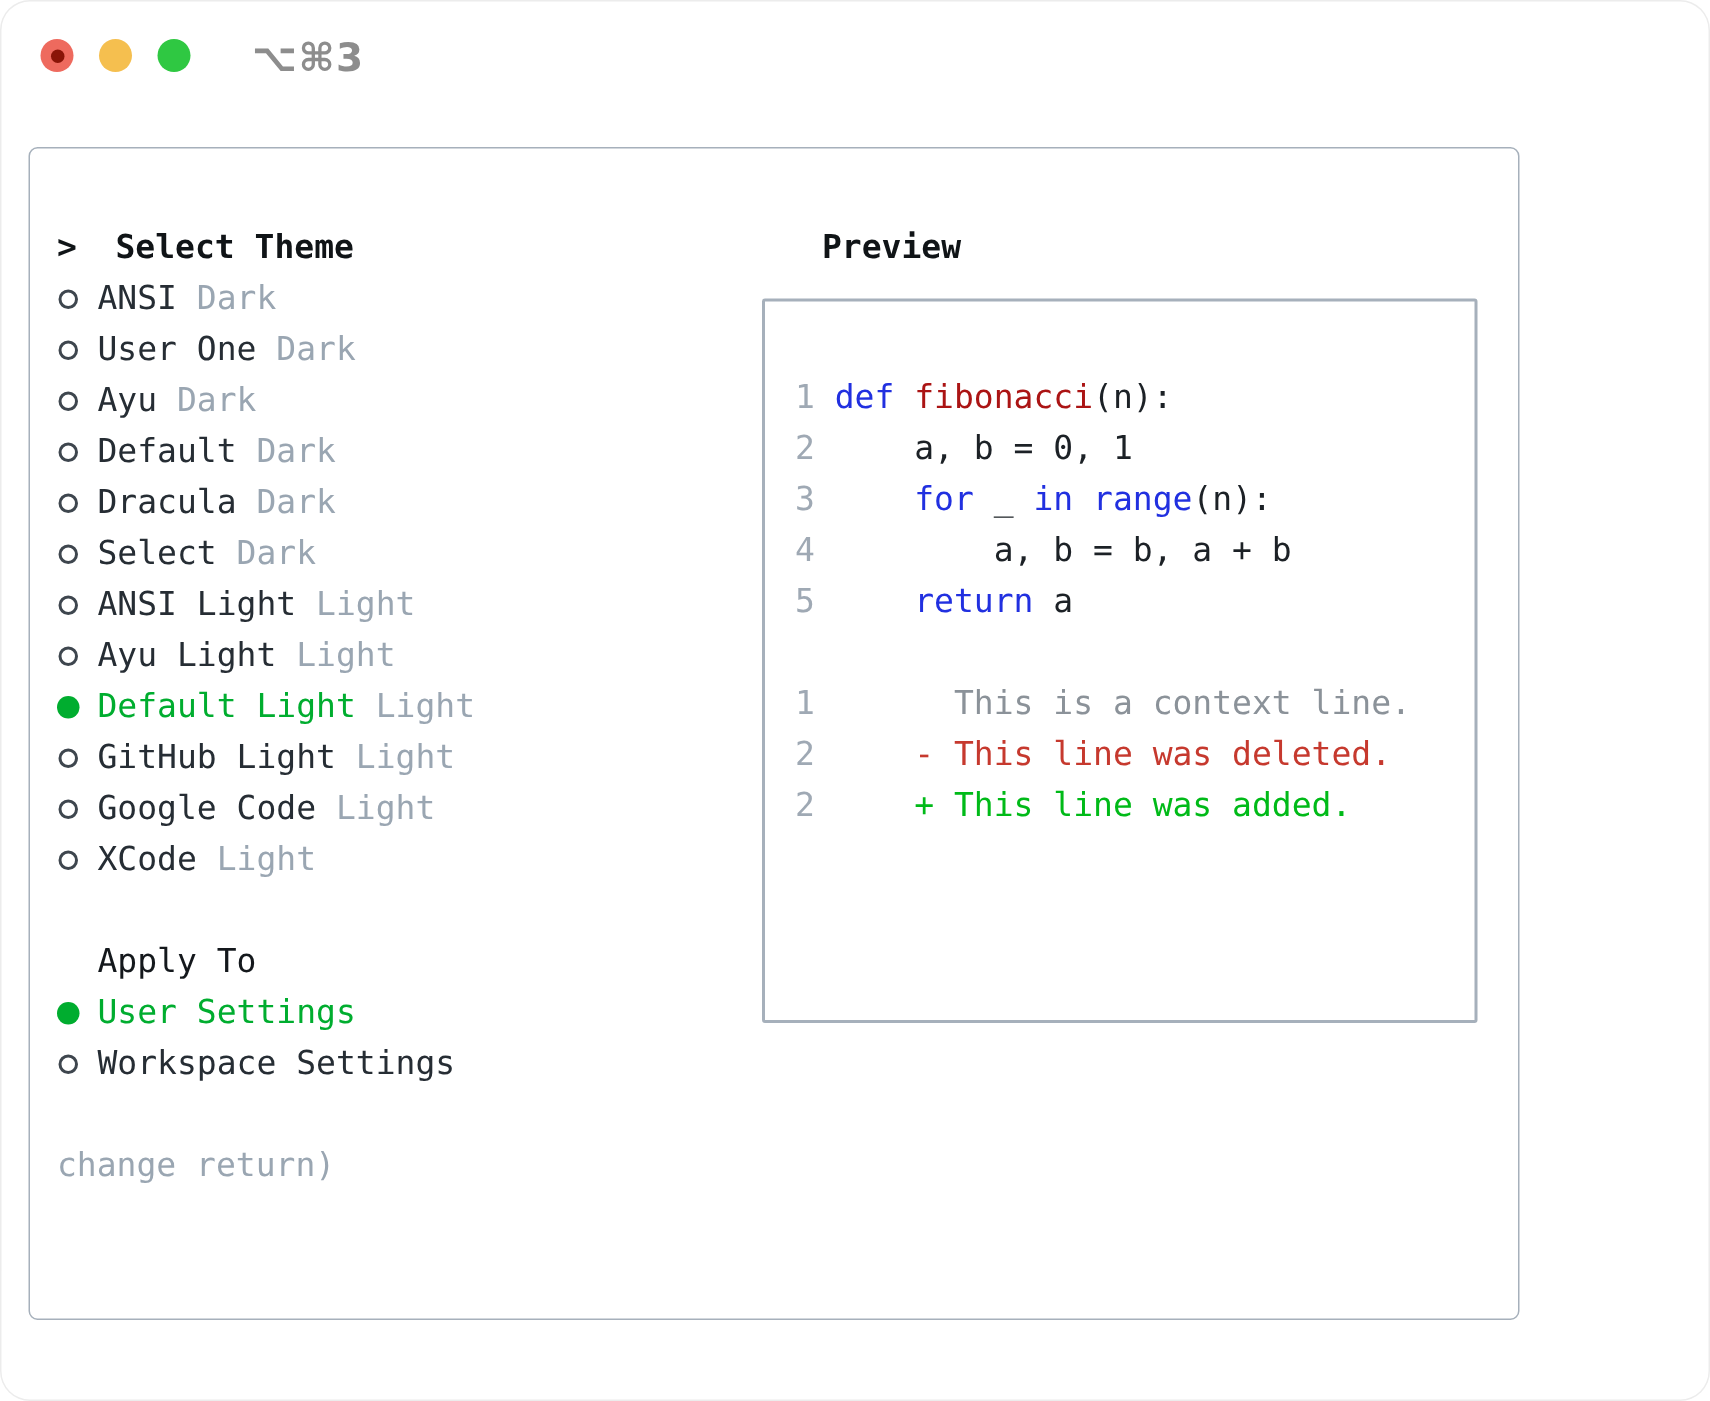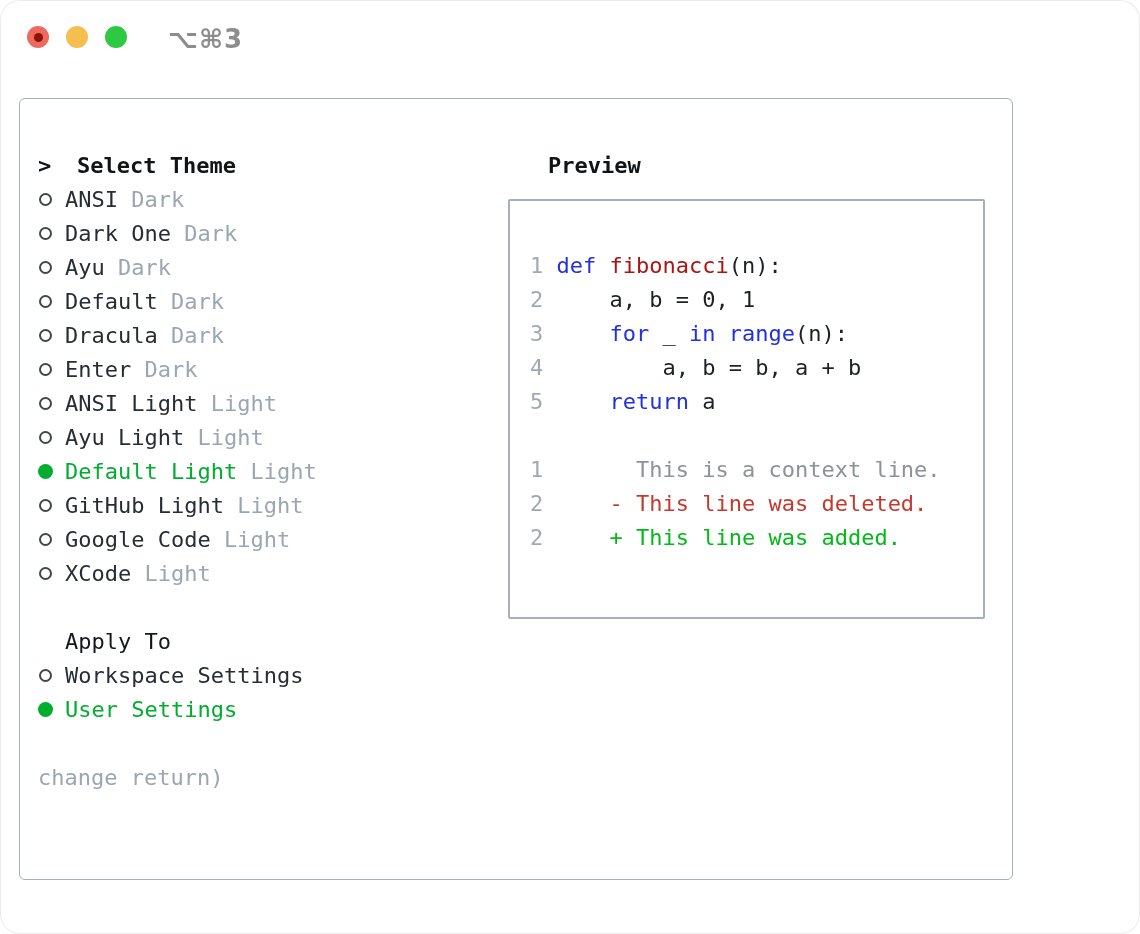--- a/index.html
+++ b/index.html
@@ -33,21 +33,21 @@
   .circle{width:13px;height:13px;border:2px solid #3e464e;border-radius:50%;box-sizing:border-box;margin-left:1px;}
   .dot{width:15px;height:15px;border-radius:50%;background:var(--green);}
   .hdr{font-weight:bold;color:#101417;margin-left:12px;}
   .variant{color:var(--muted);}
   .sel{color:var(--green);}
   .subhdr{color:#14181c;}
   .hint{color:var(--muted);}
   
   .preview-title{position:absolute;left:500px;top:148px;height:34px;display:flex;align-items:center;font-size:22px;font-weight:bold;color:#101417;margin-left:48px;}
   .preview-box{
-    position:absolute;left:508px;top:199px;width:477px;height:420px;
+    position:absolute;left:508px;top:199px;width:477px;height:483px;
     border:2px solid var(--border);border-radius:2px;box-sizing:border-box;background:#fff;padding-left:46px;
   }
   .code{position:absolute;left:20px;top:48px;font-size:22px;line-height:34px;white-space:pre;}
   .code .ln{color:var(--ln);}
   .pl{color:#1c2126;}
   .kw{color:var(--kw);}
   .fn{color:var(--fn);}
   .ctx{color:var(--ctx);}
   .del{color:var(--del);margin-top:46px;}
   .add{color:var(--add);}
@@ -62,35 +62,35 @@
     </div>
   <div class="traffic t-yellow"></div>
   <div class="traffic t-green"></div>
   <div class="shortcut">⌥⌘3</div>
 
   <div class="panel"></div>
 
   <div class="list" id="list">
       <div class="row"><span class="marker"><span class="chev">&gt;</span></span><span class="hdr">Select Theme</span></div>
       <div class="row"><span class="marker"><span class="circle"></span></span><span>ANSI </span><span class="variant">Dark</span></div>
-      <div class="row"><span class="marker"><span class="circle"></span></span><span>Dark One </span><span class="variant">Dark</span></div>
+      <div class="row"><span class="marker"><span class="circle"></span></span><span>User One </span><span class="variant">Dark</span></div>
       <div class="row"><span class="marker"><span class="circle"></span></span><span>Ayu </span><span class="variant">Dark</span></div>
       <div class="row"><span class="marker"><span class="circle"></span></span><span>Default </span><span class="variant">Dark</span></div>
       <div class="row"><span class="marker"><span class="circle"></span></span><span>Dracula </span><span class="variant">Dark</span></div>
-      <div class="row"><span class="marker"><span class="circle"></span></span><span>Enter </span><span class="variant">Dark</span></div>
+      <div class="row"><span class="marker"><span class="circle"></span></span><span>Select </span><span class="variant">Dark</span></div>
       <div class="row"><span class="marker"><span class="circle"></span></span><span>ANSI Light </span><span class="variant">Light</span></div>
       <div class="row"><span class="marker"><span class="circle"></span></span><span>Ayu Light </span><span class="variant">Light</span></div>
       <div class="row"><span class="marker"><span class="dot"></span></span><span class="sel">Default Light </span><span class="variant">Light</span></div>
       <div class="row"><span class="marker"><span class="circle"></span></span><span>GitHub Light </span><span class="variant">Light</span></div>
       <div class="row"><span class="marker"><span class="circle"></span></span><span>Google Code </span><span class="variant">Light</span></div>
       <div class="row"><span class="marker"><span class="circle"></span></span><span>XCode </span><span class="variant">Light</span></div>
       <div class="row"></div>
       <div class="row"><span class="marker"></span><span class="subhdr">Apply To</span></div>
+      <div class="row"><span class="marker"><span class="dot"></span></span><span class="sel">User Settings</span></div>
       <div class="row"><span class="marker"><span class="circle"></span></span><span>Workspace Settings</span></div>
-      <div class="row"><span class="marker"><span class="dot"></span></span><span class="sel">User Settings</span></div>
       <div class="row"></div>
       <div class="row hint">change return)</div>
     </div>
 
   <div class="preview-title">Preview</div>
 
   <div class="preview-box">
     <div class="code" id="code"><div><span class="ln">1 </span><span class="kw">def</span><span class="pl"> </span><span class="fn">fibonacci</span><span class="pl">(n):</span></div><div><span class="ln">2 </span><span class="pl">    a, b = 0, 1</span></div><div><span class="ln">3 </span><span class="pl">    </span><span class="kw">for</span><span class="pl"> _ </span><span class="kw">in</span><span class="pl"> </span><span class="kw">range</span><span class="pl">(n):</span></div><div><span class="ln">4 </span><span class="pl">        a, b = b, a + b</span></div><div><span class="ln">5 </span><span class="pl">    </span><span class="kw">return</span><span class="pl"> a</span></div><div><span class="ln">  </span></div><div><span class="ln">1 </span><span class="ctx">      This is a context line.</span></div><div><span class="ln">2 </span><span class="del">    - This line was deleted.</span></div><div><span class="ln">2 </span><span class="add">    + This line was added.</span></div></div>
   </div>
 

